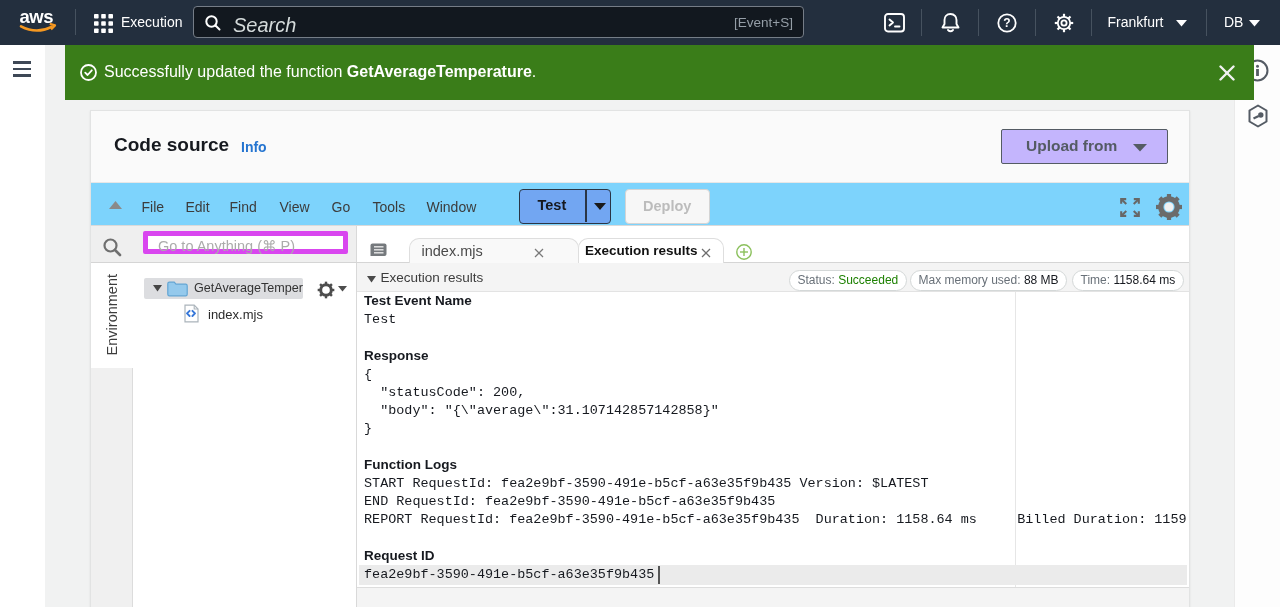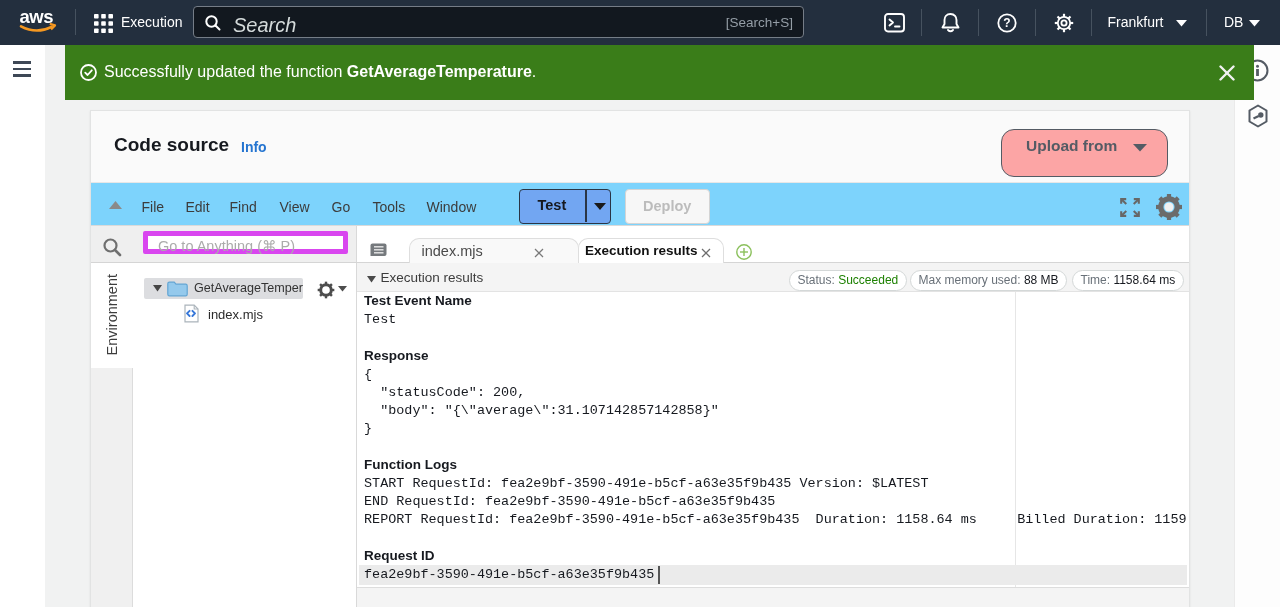--- a/index.html
+++ b/index.html
@@ -50,21 +50,21 @@
         <rect x="14.4" y="14.4" width="4.6" height="4.6" rx="0.8"></rect>
     </g>
   </svg>
   <div class="abs navtxt" style="left:121px;top:14px">Execution</div>
   <div id="searchbox">
     <svg class="abs" style="left:10px;top:7px" width="18" height="18" viewBox="0 0 18 18">
       <circle cx="7.5" cy="7.5" r="5.2" stroke="#fff" stroke-width="2" fill="none"></circle>
       <line x1="11.5" y1="11.5" x2="15.5" y2="15.5" stroke="#fff" stroke-width="2" stroke-linecap="round"></line>
     </svg>
     <div class="abs" style="left:39px;top:7px;font-size:20px;font-style:italic;color:#d4dada">Search</div>
-    <div class="abs" style="right:10px;top:8px;font-size:13.5px;color:#959ea7">[Search+S]</div>
+    <div class="abs" style="right:10px;top:8px;font-size:13.5px;color:#959ea7">[Event+S]</div>
   </div>
   <svg class="abs" style="left:884px;top:13px" width="21" height="20" viewBox="0 0 21 20">
     <rect x="1" y="1" width="19" height="17.5" rx="3" stroke="#fff" stroke-width="1.9" fill="none"></rect>
     <path d="M5.5 6.5 L9 9.5 L5.5 12.5" stroke="#fff" stroke-width="1.9" fill="none" stroke-linecap="round" stroke-linejoin="round"></path>
     <line x1="11" y1="13.5" x2="15.5" y2="13.5" stroke="#fff" stroke-width="1.9" stroke-linecap="round"></line>
   </svg>
   <div class="sep" style="left:921px"></div>
   <svg class="abs" style="left:940px;top:12px" width="21" height="22" viewBox="0 0 21 22">
     <path d="M10.5 2 C 6.5 2 4.5 5 4.5 8 L4.5 12 L2.5 15.5 L18.5 15.5 L16.5 12 L16.5 8 C16.5 5 14.5 2 10.5 2 Z" stroke="#fff" stroke-width="1.9" fill="none" stroke-linejoin="round"></path>
     <path d="M8 18 Q10.5 20.5 13 18" stroke="#fff" stroke-width="1.9" fill="none" stroke-linecap="round"></path>
@@ -130,21 +130,21 @@
   <svg class="abs" style="left:1154px;top:20px" width="16" height="16" viewBox="0 0 16 16">
     <line x1="1.5" y1="1.5" x2="14.5" y2="14.5" stroke="#f0f2f2" stroke-width="2.4" stroke-linecap="round"></line>
     <line x1="14.5" y1="1.5" x2="1.5" y2="14.5" stroke="#f0f2f2" stroke-width="2.4" stroke-linecap="round"></line>
   </svg>
 </div>
 
 <div id="card">
   <div id="cardhead">
     <div class="abs" style="left:23px;top:23px;font-size:19px;font-weight:bold;color:#16191f">Code source</div>
     <div class="abs" style="left:150px;top:28px;font-size:14px;font-weight:bold;color:#2474d0">Info</div>
-    <div class="abs" style="left:910px;top:18px;width:167px;height:48px;background:#fca5a5;border:1px solid #545b64;border-radius:13px">
+    <div class="abs" style="left:910px;top:18px;width:167px;height:35px;background:#c4b5fd;border:1px solid #545b64;border-radius:2px">
       <div class="abs" style="left:24px;top:7px;font-size:15.5px;font-weight:bold;color:#545b64">Upload from</div>
       <svg class="abs" style="left:131px;top:14px" width="14" height="8">
           <polygon points="0,0 14,0 7,7.5" fill="#545b64"></polygon>
         </svg>
     </div>
   </div>
   <div id="toolbar">
     <svg class="abs" style="left:18px;top:18px" width="13" height="9">
         <polygon points="0,8 13,8 6.5,0" fill="#8a8a8a"></polygon>
       </svg>

